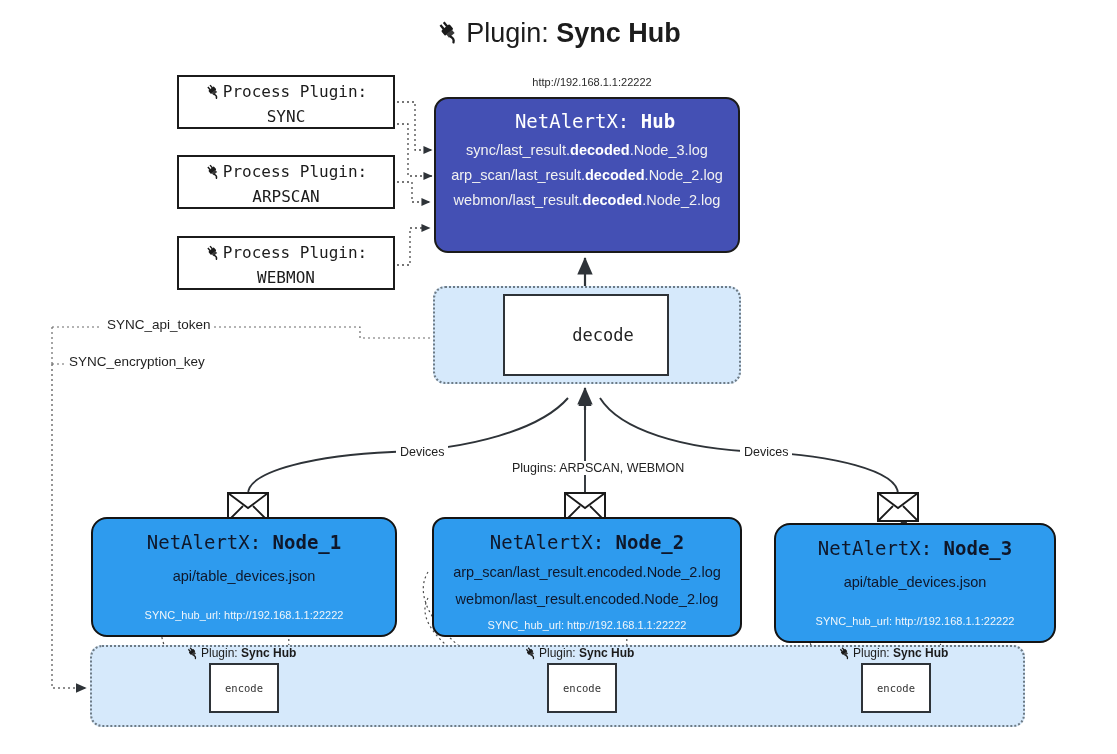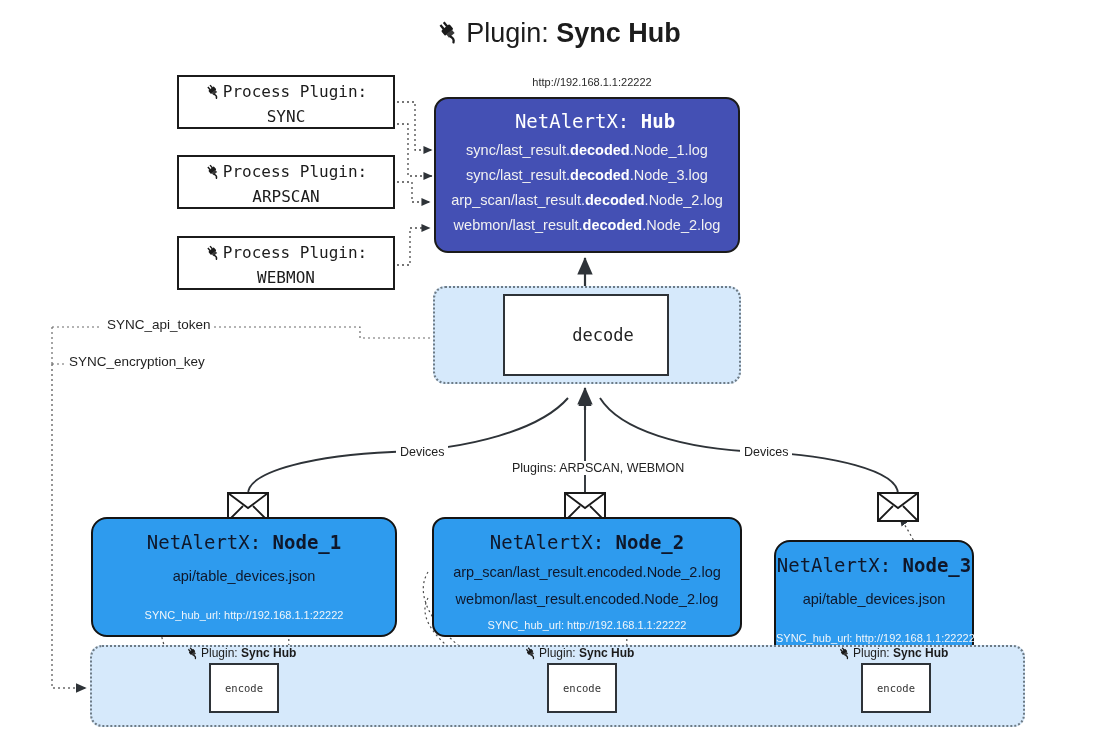--- a/index.html
+++ b/index.html
@@ -178,21 +178,21 @@
     white-space: nowrap;
   }
   .node .node-url {
     text-align: center;
     font-size: 11px;
     color: #f0f6fb;
     white-space: nowrap;
   }
   #node1 { left: 91px;  top: 517px; width: 306px; }
   #node2 { left: 432px; top: 517px; width: 310px; border-radius: 13px; }
-  #node3 { left: 774px; top: 540px; width: 200px; }
+  #node3 { left: 774px; top: 523px; width: 282px; }
   #node1 .node-line { margin-top: 10px; }
   #node3 .node-line { margin-top: 10px; }
   #node1 .node-url { margin-top: 19px; }
   #node3 .node-url { margin-top: 19px; }
   #node2 .node-lines { margin-top: 6px; }
   #node2 .node-url { margin-top: 6px; }
 
   
   .envelope { width: 42px; height: 30px; }
 
@@ -339,21 +339,20 @@
               <rect x="8.6" y="12" width="6.8" height="4" fill="#3a3a3a"></rect>
               <path d="M10.4,16 q1.6,4 -1.4,6" stroke="#1a1a1a" stroke-width="2.1" fill="none" stroke-linecap="round"></path>
             </g>
           </svg></span><span>Process Plugin:</span></span>
     <span class="l2">WEBMON</span>
   </div>
 
   <div class="abs" id="hub">
     <div class="hub-title"><span>NetAlertX: </span><b>Hub</b></div>
     <div class="hub-lines">
-      <div class="hub-line"><span>sync/last_result.</span><b>decoded</b><span>.Node_1.log</span></div>
       <div class="hub-line"><span>sync/last_result.</span><b>decoded</b><span>.Node_3.log</span></div>
       <div class="hub-line"><span>arp_scan/last_result.</span><b>decoded</b><span>.Node_2.log</span></div>
       <div class="hub-line"><span>webmon/last_result.</span><b>decoded</b><span>.Node_2.log</span></div>
     </div>
   </div>
 
   <div class="abs" id="decode-group"></div>
   <div class="abs" id="decode-box">decode</div>
 
   <div class="abs key-label" id="lbl-api">SYNC_api_token</div>

